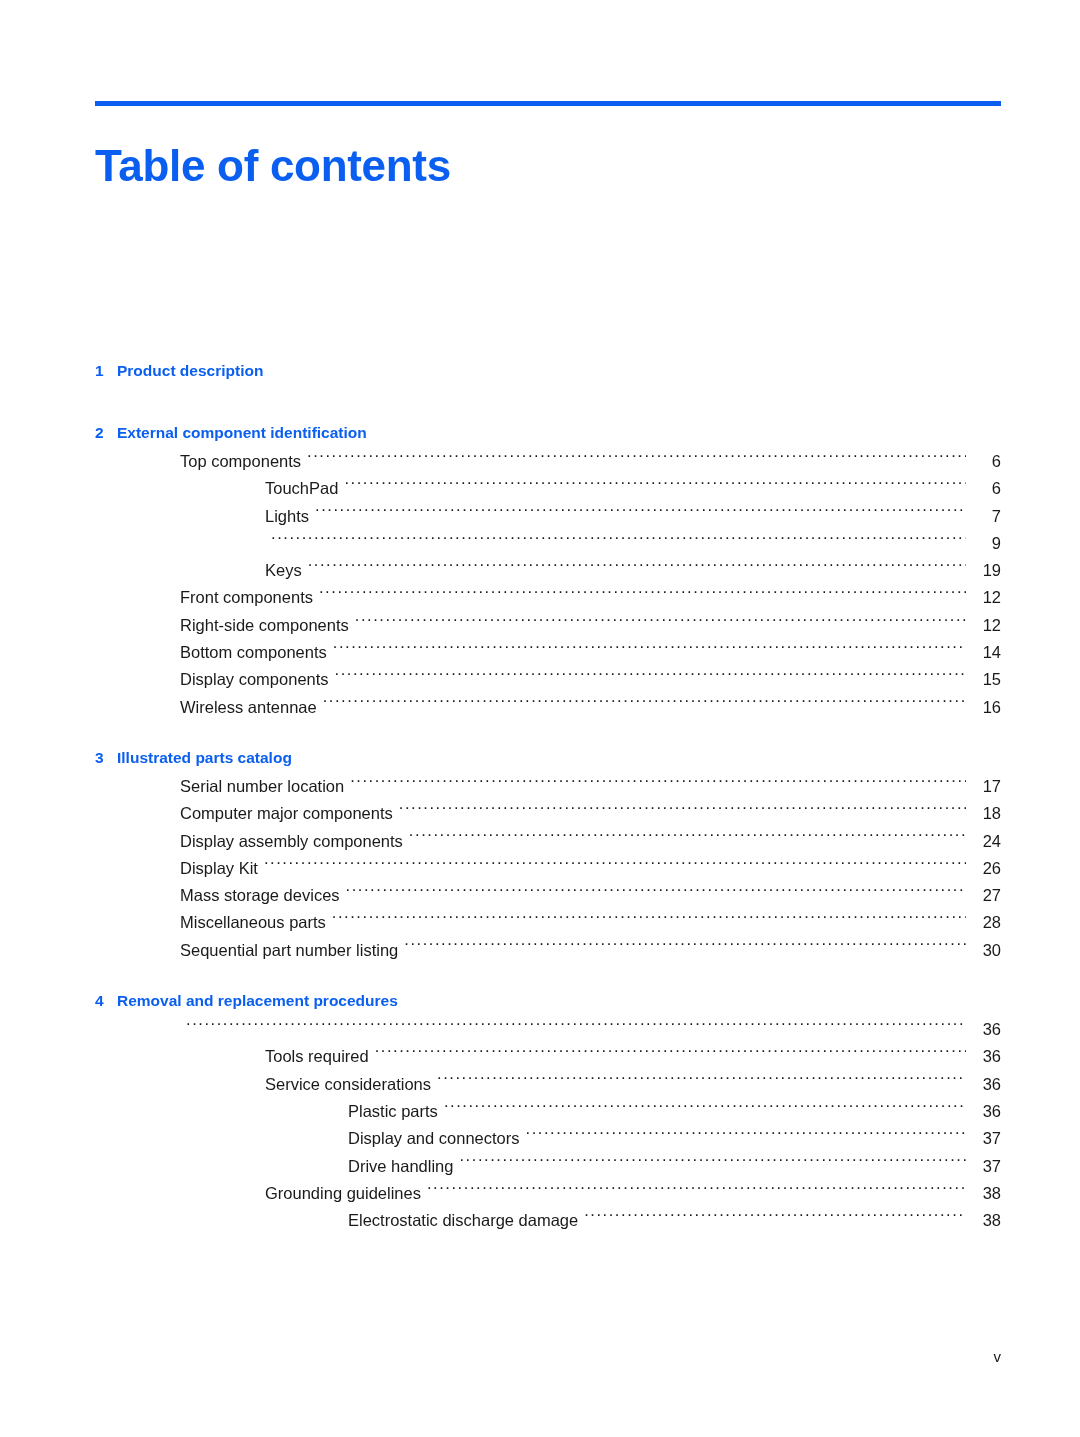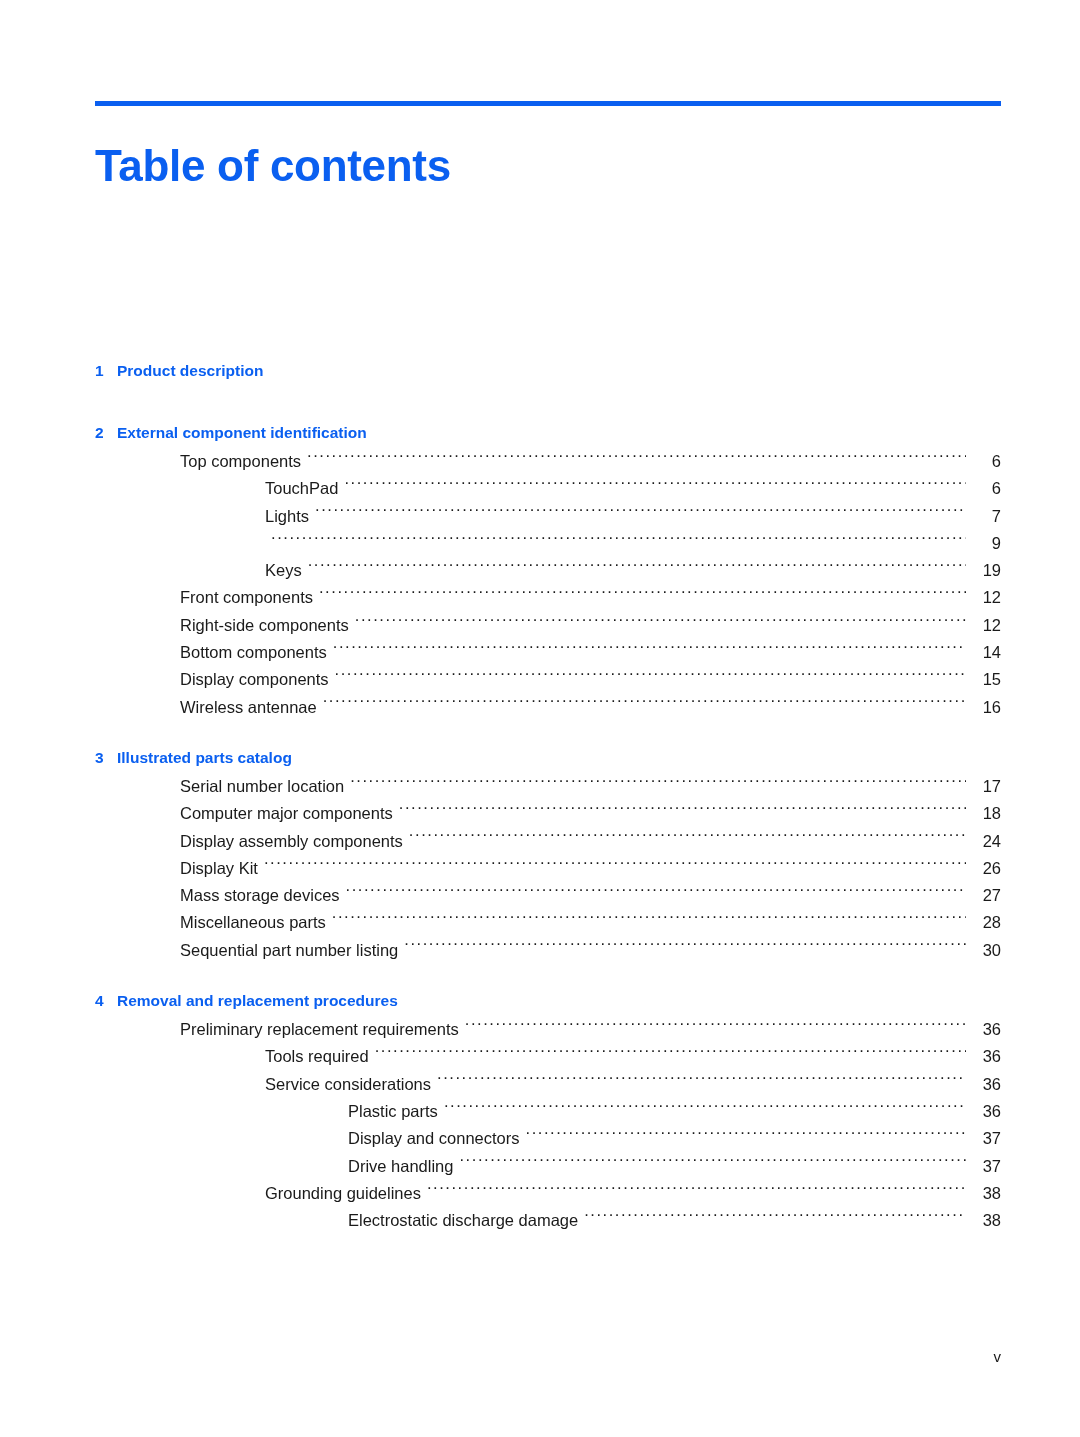--- a/index.html
+++ b/index.html
@@ -229,21 +229,20 @@
           <span class="pageno">30</span>
         </div>
         <div class="gap-after-entries"></div>
       </div>
       <div class="chapter">
         <div class="chapter-head">
           <span class="chapter-num">4</span>
           <span class="chapter-title">Removal and replacement procedures</span>
         </div>
         <div class="entry lvl1">
-          <span class="label">Preliminary replacement requirements</span>
           <span class="leader"></span>
           <span class="pageno">36</span>
         </div>
         <div class="entry lvl2">
           <span class="label">Tools required</span>
           <span class="leader"></span>
           <span class="pageno">36</span>
         </div>
         <div class="entry lvl2">
           <span class="label">Service considerations</span>

